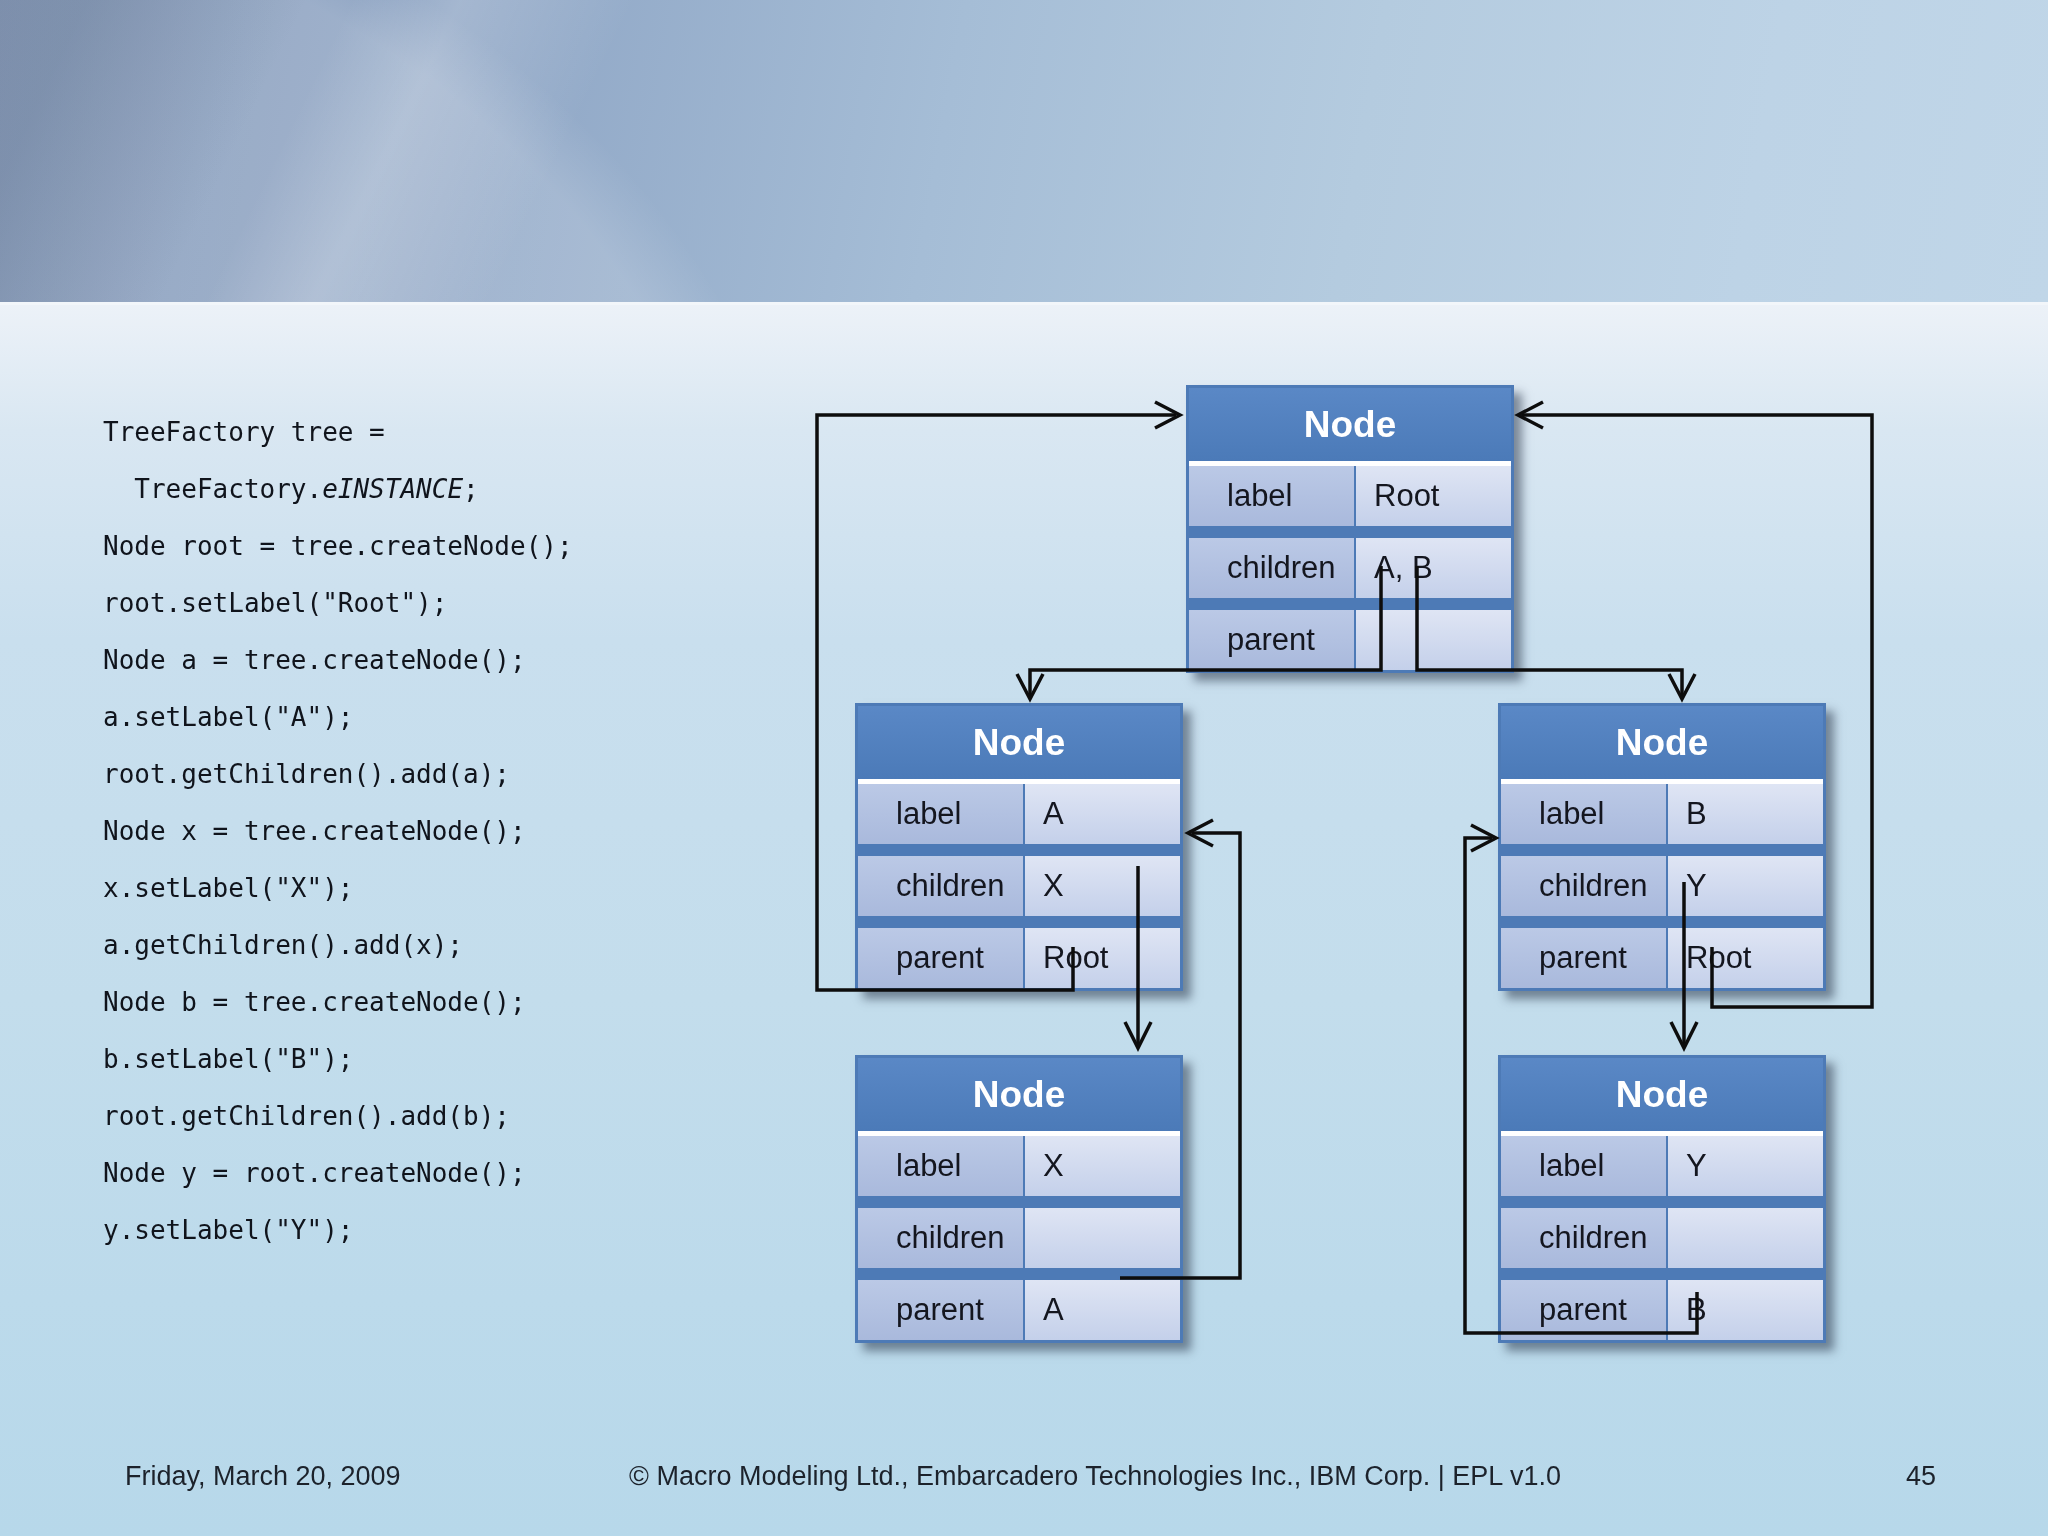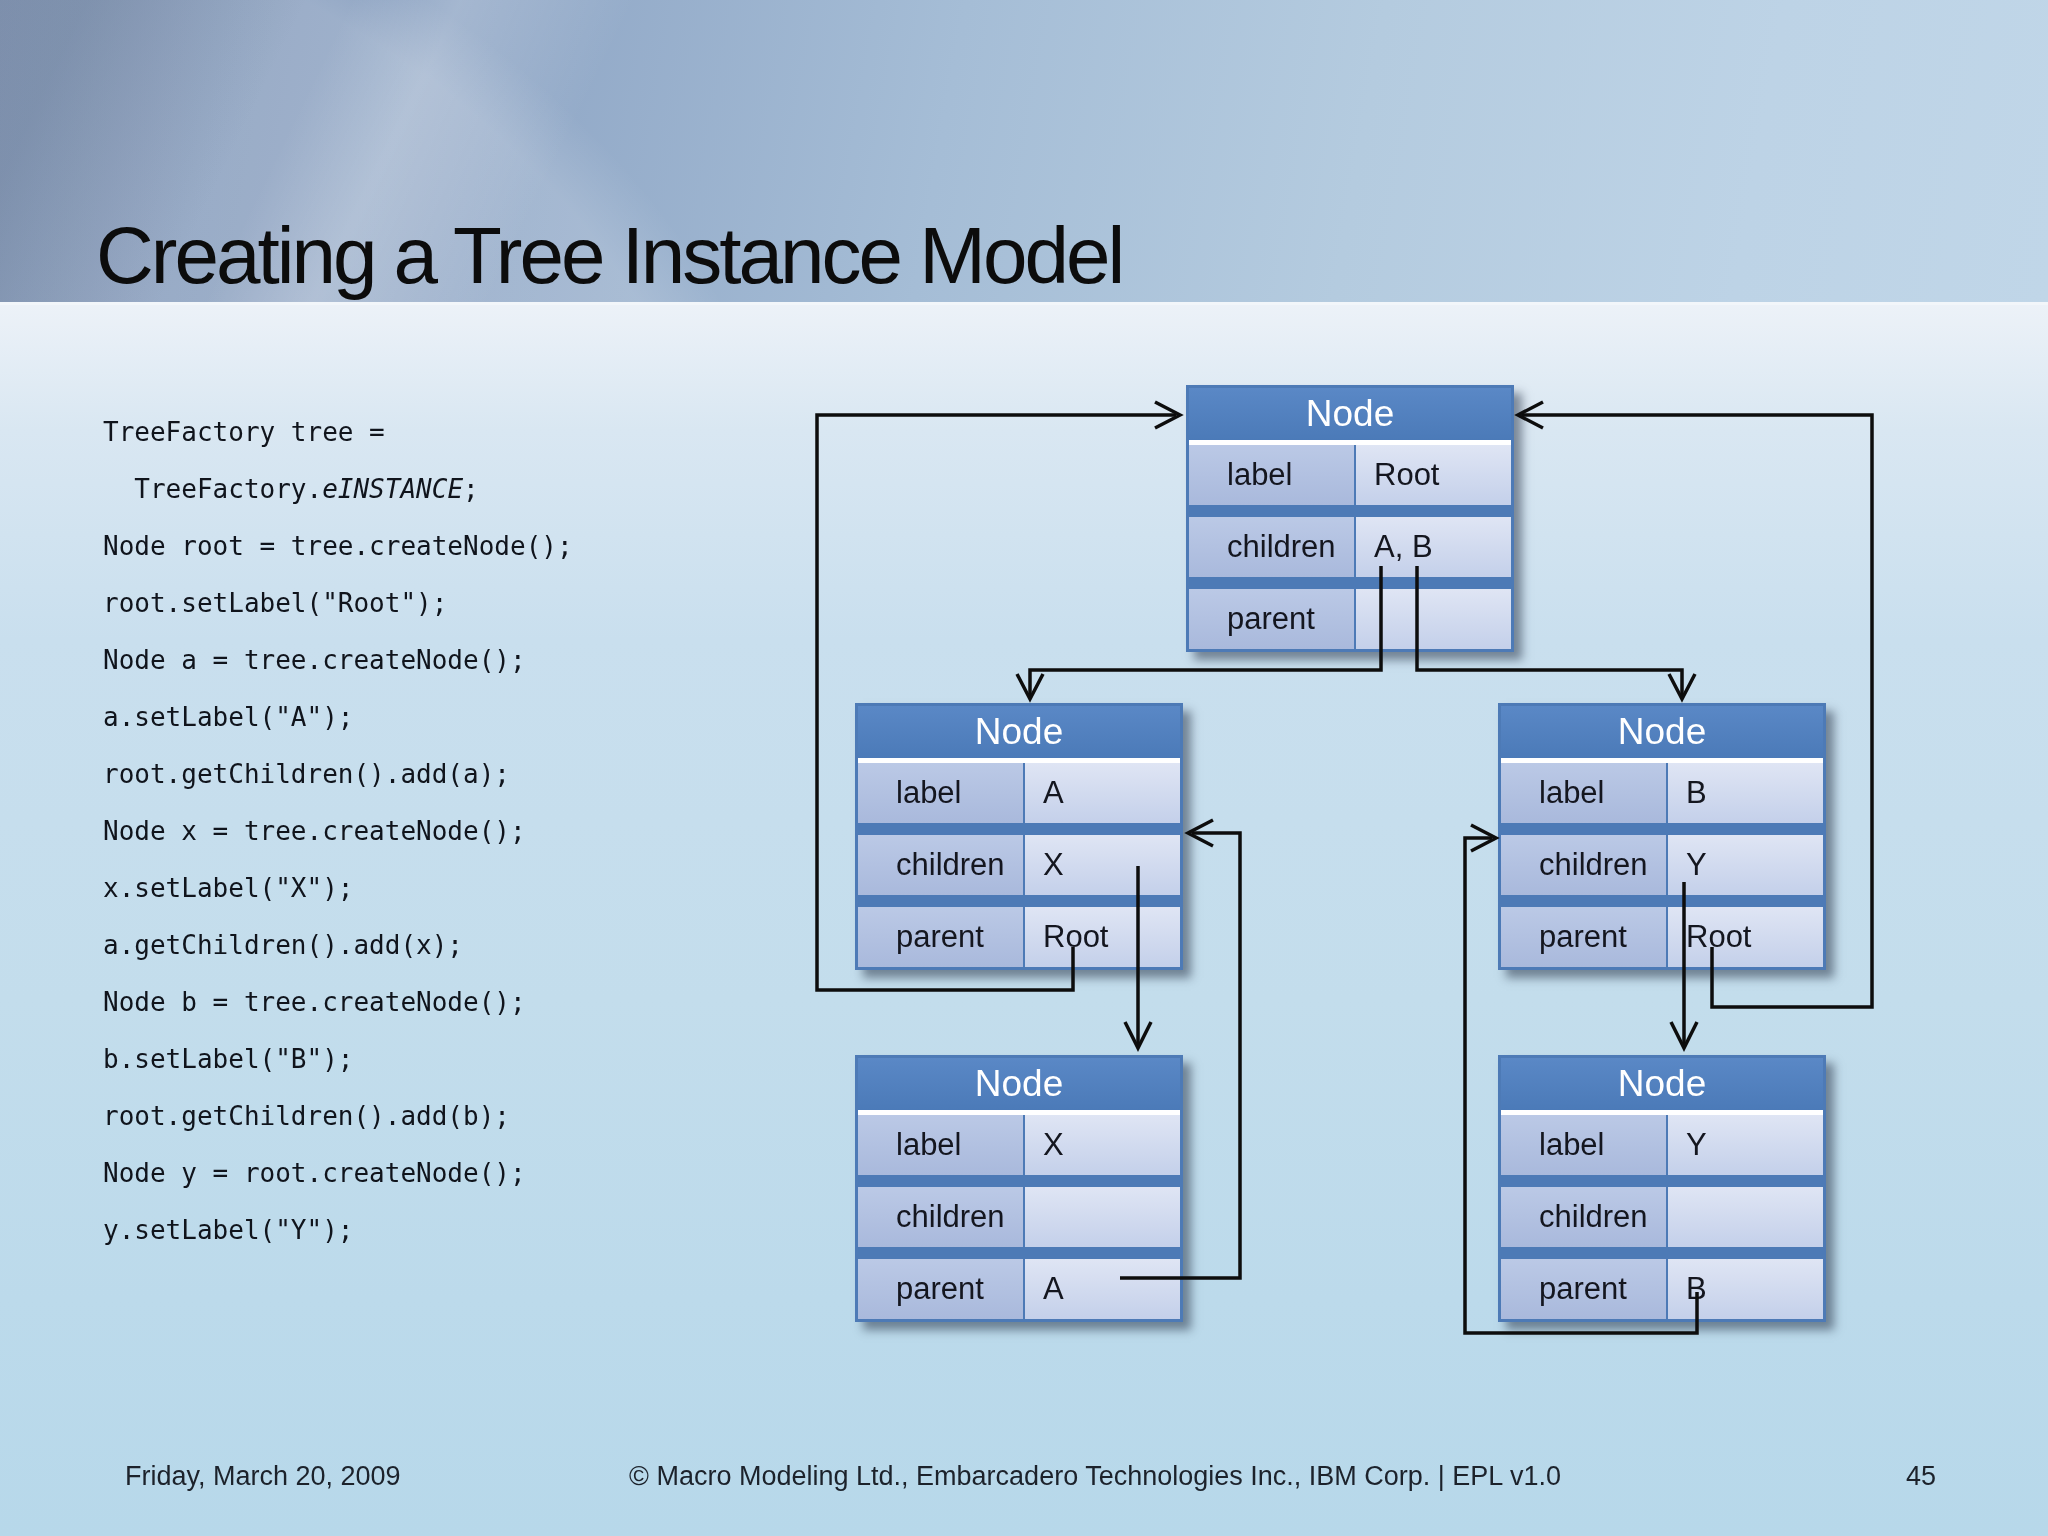--- a/index.html
+++ b/index.html
@@ -30,23 +30,23 @@
   }
   .code-line{white-space:pre;height:57px;}
   .code-line .em{font-style:italic;}
   
   .node-table{
     position:absolute;width:328px;z-index:2;box-sizing:border-box;
     border:3px solid #4d7ab6;background:#4d7ab6;
     box-shadow:8px 8px 9px rgba(30,42,62,0.50);
   }
   .nt-header{
-    height:52px;display:flex;align-items:center;justify-content:center;
+    height:73px;display:flex;align-items:center;justify-content:center;
     background:linear-gradient(180deg,#5a88c6 0%,#4b7ab8 100%);
-    color:#ffffff;font-weight:normal;font-size:37px;
+    color:#ffffff;font-weight:bold;font-size:37px;
   }
   .nt-sep{height:5px;background:#ffffff;}
   .nt-row{display:flex;height:60px;margin-top:12px;}
   .nt-row.first{margin-top:0;}
   .c-label{
     width:165px;margin-right:2px;box-sizing:border-box;padding-left:38px;
     display:flex;align-items:center;flex:none;
     background:linear-gradient(180deg,#bbc9e6 0%,#a9b9dc 100%);
     font-size:31px;color:#14161f;
   }
@@ -63,21 +63,20 @@
   .footer-center{position:absolute;left:142px;right:0;top:1461px;text-align:center;font-size:27px;color:#1c222b;z-index:4;}
   .footer-page{position:absolute;left:1906px;top:1461px;font-size:27px;color:#1c222b;z-index:4;}
 </style>
 </head>
 <body>
 
 <div class="slide">
 
   <div class="top-band"></div>
 
-  <div class="slide-title">Creating a Tree Instance Model</div>
 
   <div class="code-block">
     <div class="code-line"><span>TreeFactory tree =</span><span class="em"></span><span></span></div>
     <div class="code-line"><span>  TreeFactory.</span><span class="em">eINSTANCE</span><span>;</span></div>
     <div class="code-line"><span>Node root = tree.createNode();</span><span class="em"></span><span></span></div>
     <div class="code-line"><span>root.setLabel("Root");</span><span class="em"></span><span></span></div>
     <div class="code-line"><span>Node a = tree.createNode();</span><span class="em"></span><span></span></div>
     <div class="code-line"><span>a.setLabel("A");</span><span class="em"></span><span></span></div>
     <div class="code-line"><span>root.getChildren().add(a);</span><span class="em"></span><span></span></div>
     <div class="code-line"><span>Node x = tree.createNode();</span><span class="em"></span><span></span></div>

